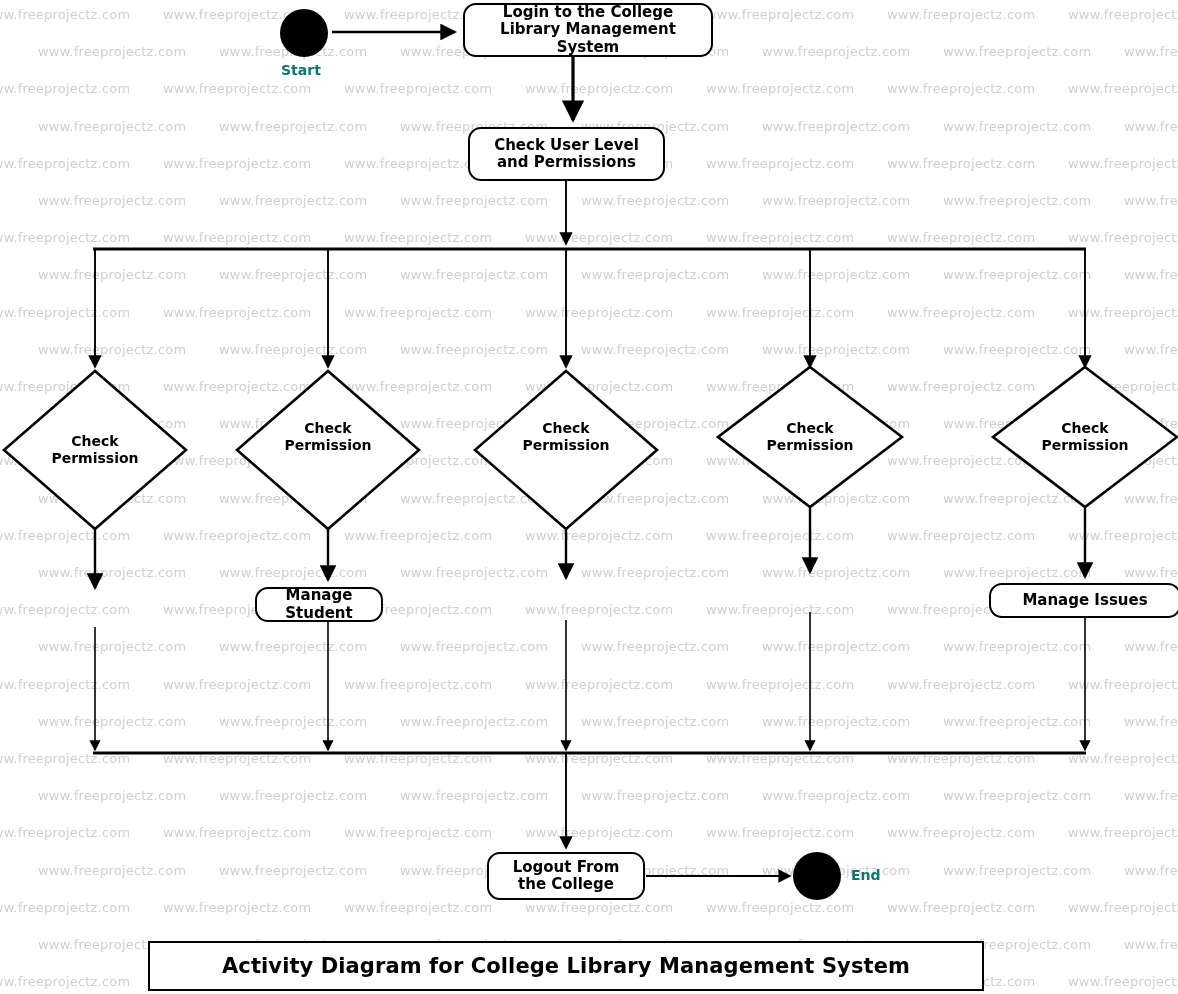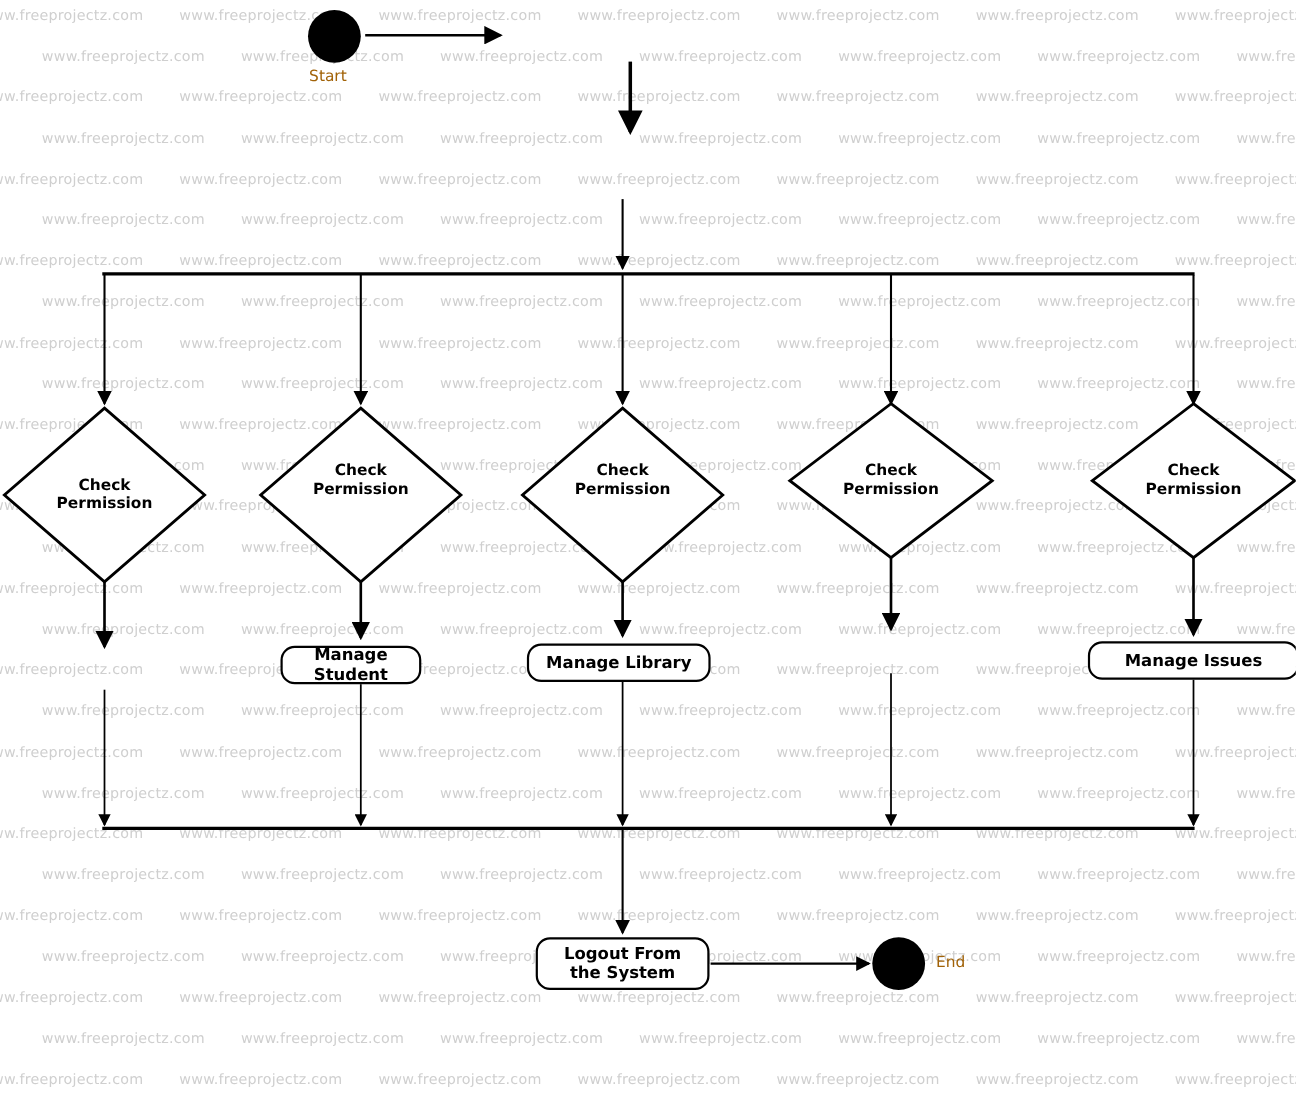--- a/index.html
+++ b/index.html
@@ -18,21 +18,21 @@
   #diagram svg{display:block;}
 
   
   #nodes{position:absolute;inset:0;z-index:3;}
 
   .node{position:absolute;box-sizing:border-box;display:flex;align-items:center;
         justify-content:center;text-align:center;background:#fff;color:#000;
         font-weight:bold;font-size:15px;line-height:1.15;
         border:2.5px solid #000;border-radius:13px;padding:2px 8px;}
 
-  .label{position:absolute;font-weight:normal;font-size:14px;color:#a16207;
+  .label{position:absolute;font-weight:bold;font-size:14px;color:#0f766e;
          background:transparent;white-space:nowrap;}
 
   .diamond-text{position:absolute;display:flex;align-items:center;justify-content:center;
         text-align:center;font-weight:bold;font-size:14px;line-height:1.2;color:#000;
         background:transparent;}
 
   .terminal{position:absolute;border-radius:50%;background:#000;}
 
   #caption{position:absolute;box-sizing:border-box;display:flex;align-items:center;
         justify-content:center;background:#fff;border:2px solid #000;
@@ -284,31 +284,33 @@
       <line x1="646" y1="876" x2="790" y2="876" stroke-width="1.9" marker-end="url(#ah)"></line>
     </g>
   </svg>
   </div>
 
   <div id="nodes">
 
     <div class="terminal" style="left:280px;top:9px;width:48px;height:48px;"></div>
     <div class="label" style="left:281px;top:62px;">Start</div>
 
-
+    <div class="node" style="left:463px;top:3px;width:250px;height:54px;">Login to the College Library Management System</div>
+
+    <div class="node" style="left:468px;top:127px;width:197px;height:54px;">Check User Level and Permissions</div>
 
     <div class="diamond-text" style="left:35px;top:430px;width:120px;height:40px;">Check Permission</div>
     <div class="diamond-text" style="left:268px;top:417px;width:120px;height:40px;">Check Permission</div>
     <div class="diamond-text" style="left:506px;top:417px;width:120px;height:40px;">Check Permission</div>
     <div class="diamond-text" style="left:750px;top:417px;width:120px;height:40px;">Check Permission</div>
     <div class="diamond-text" style="left:1025px;top:417px;width:120px;height:40px;">Check Permission</div>
 
     <div class="node" style="left:255px;top:587px;width:128px;height:35px;">Manage Student</div>
-    <div class="node" style="left:479px;top:585px;width:167px;height:35px;">Manage Library</div>
     <div class="node" style="left:989px;top:583px;width:192px;height:35px;">Manage Issues</div>
 
-    <div class="node" style="left:487px;top:852px;width:158px;height:48px;">Logout From the System</div>
+    <div class="node" style="left:487px;top:852px;width:158px;height:48px;">Logout From the College</div>
 
     <div class="terminal" style="left:793px;top:852px;width:48px;height:48px;"></div>
     <div class="label" style="left:851px;top:867px;">End</div>
 
+    <div id="caption" style="left:148px;top:941px;width:836px;height:50px;">Activity Diagram for College Library Management System</div>
   </div>
 </div>
 
 </body></html>

